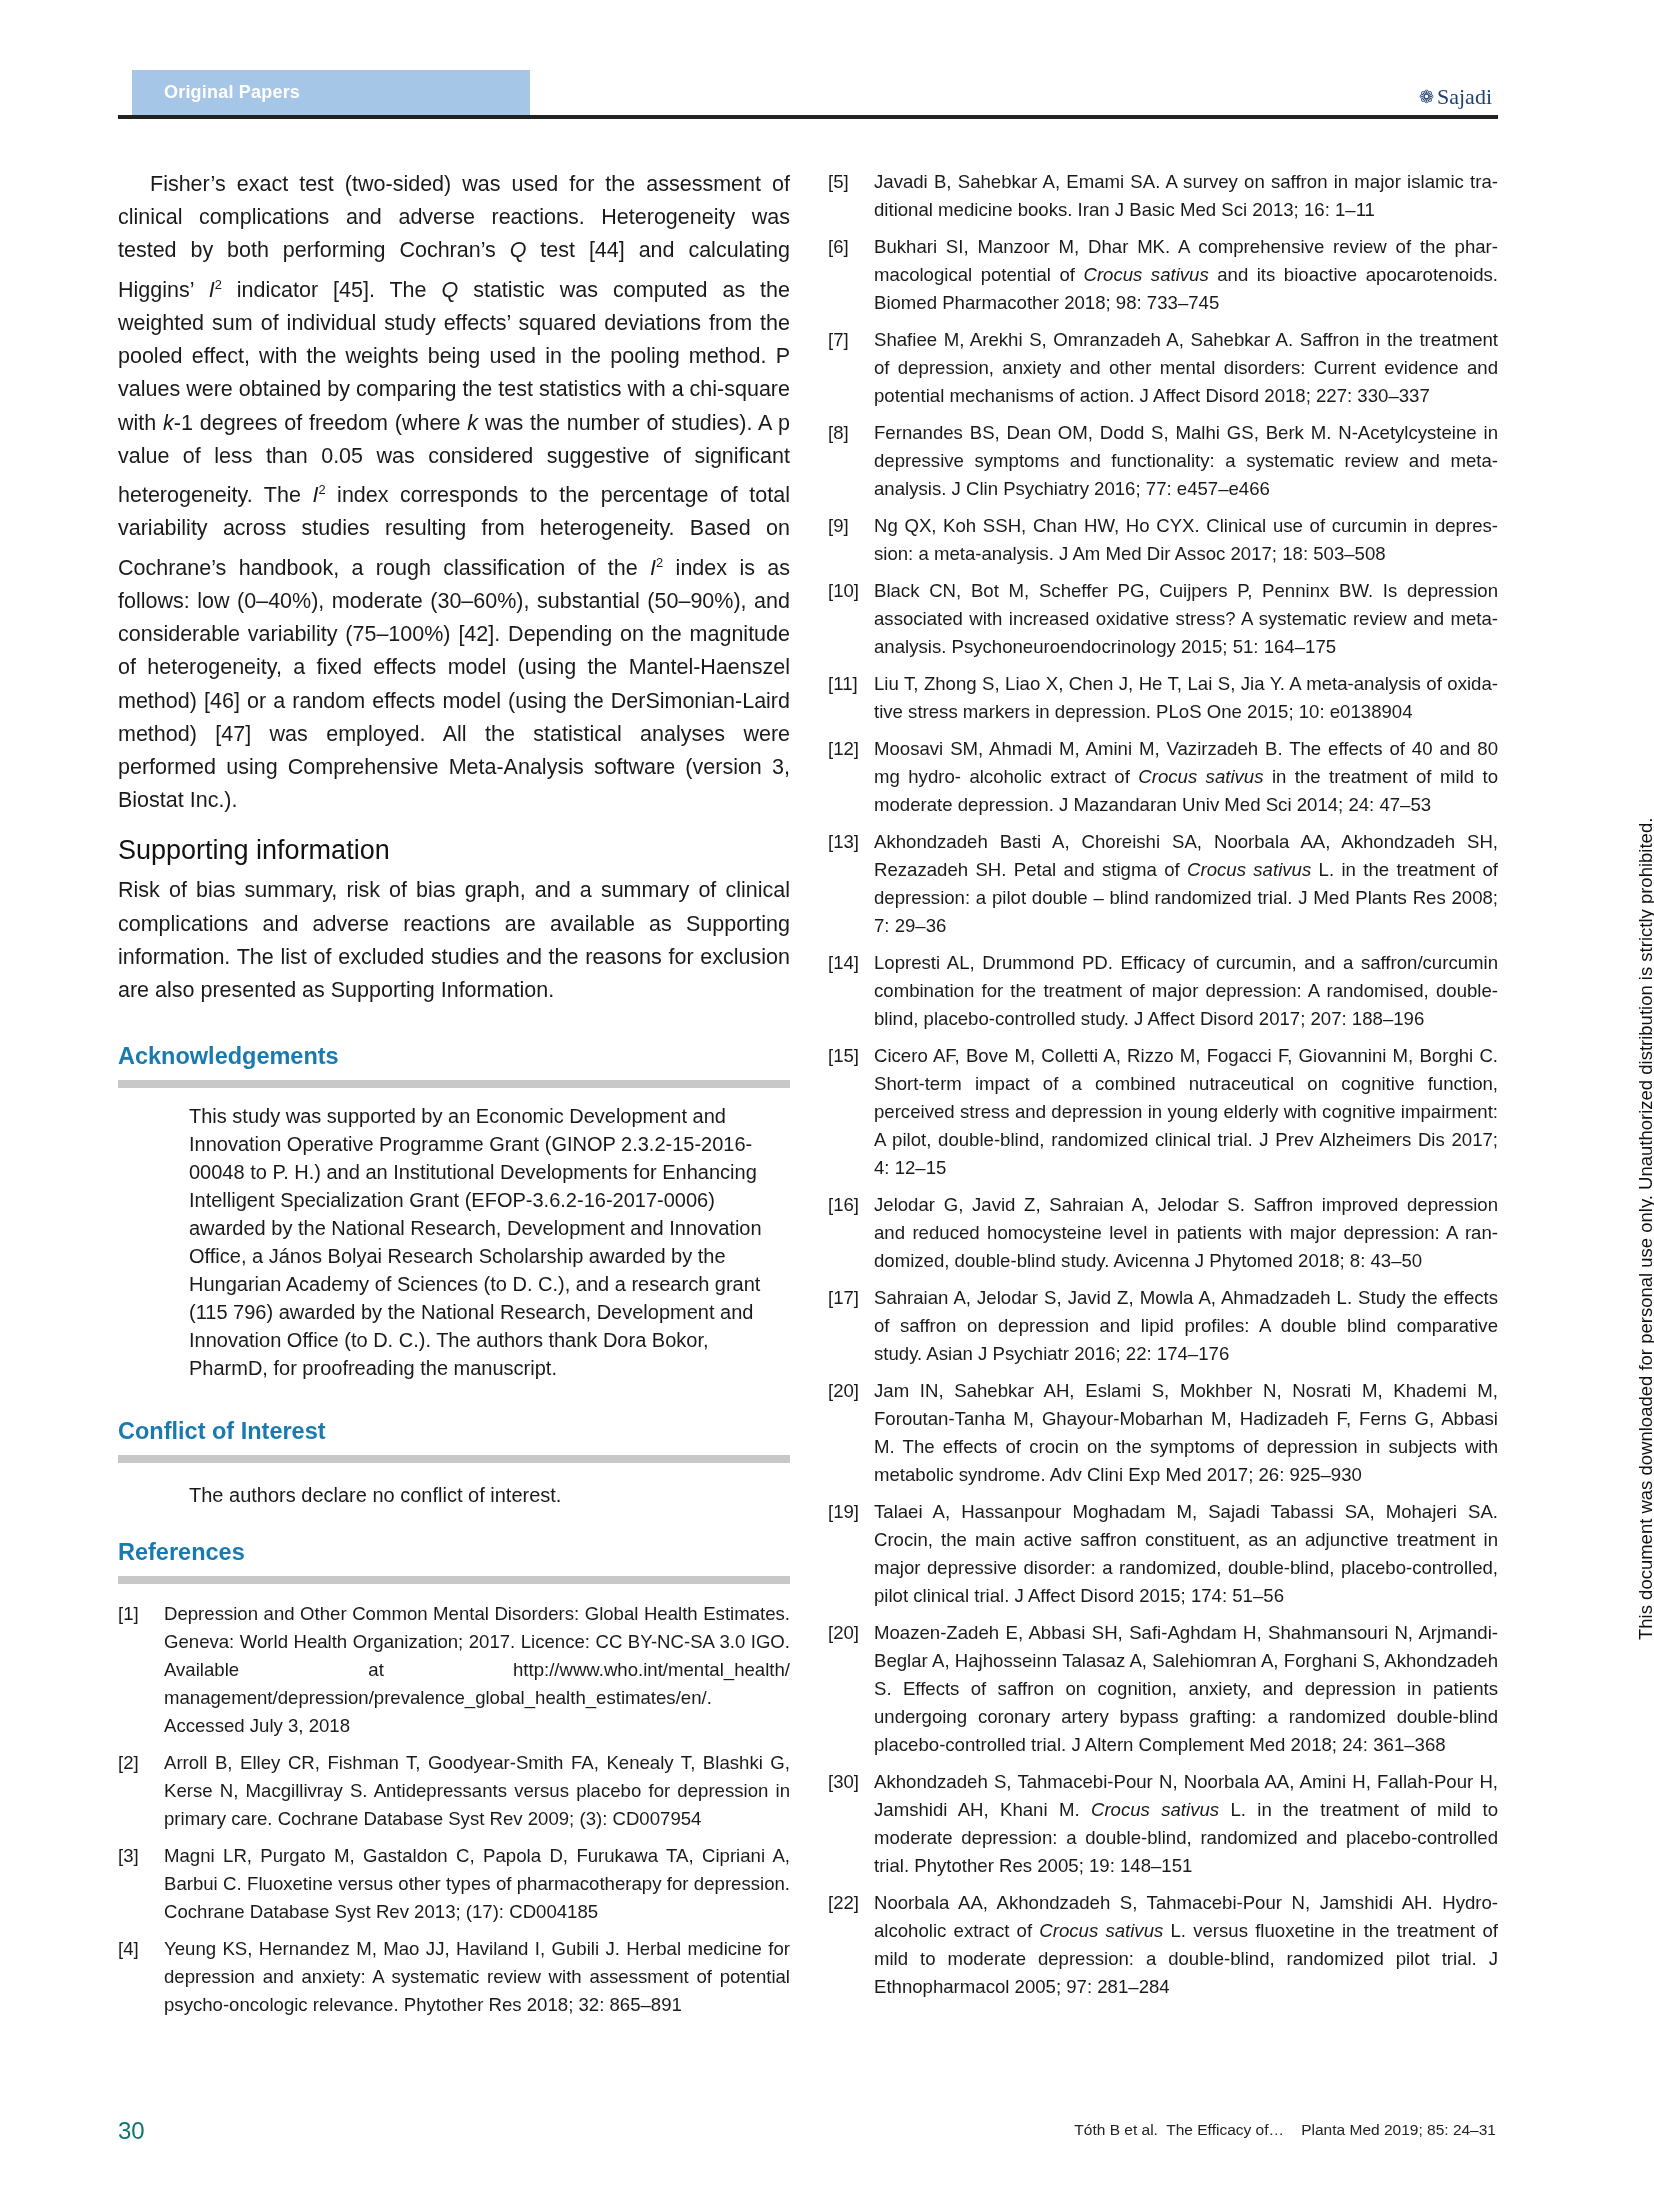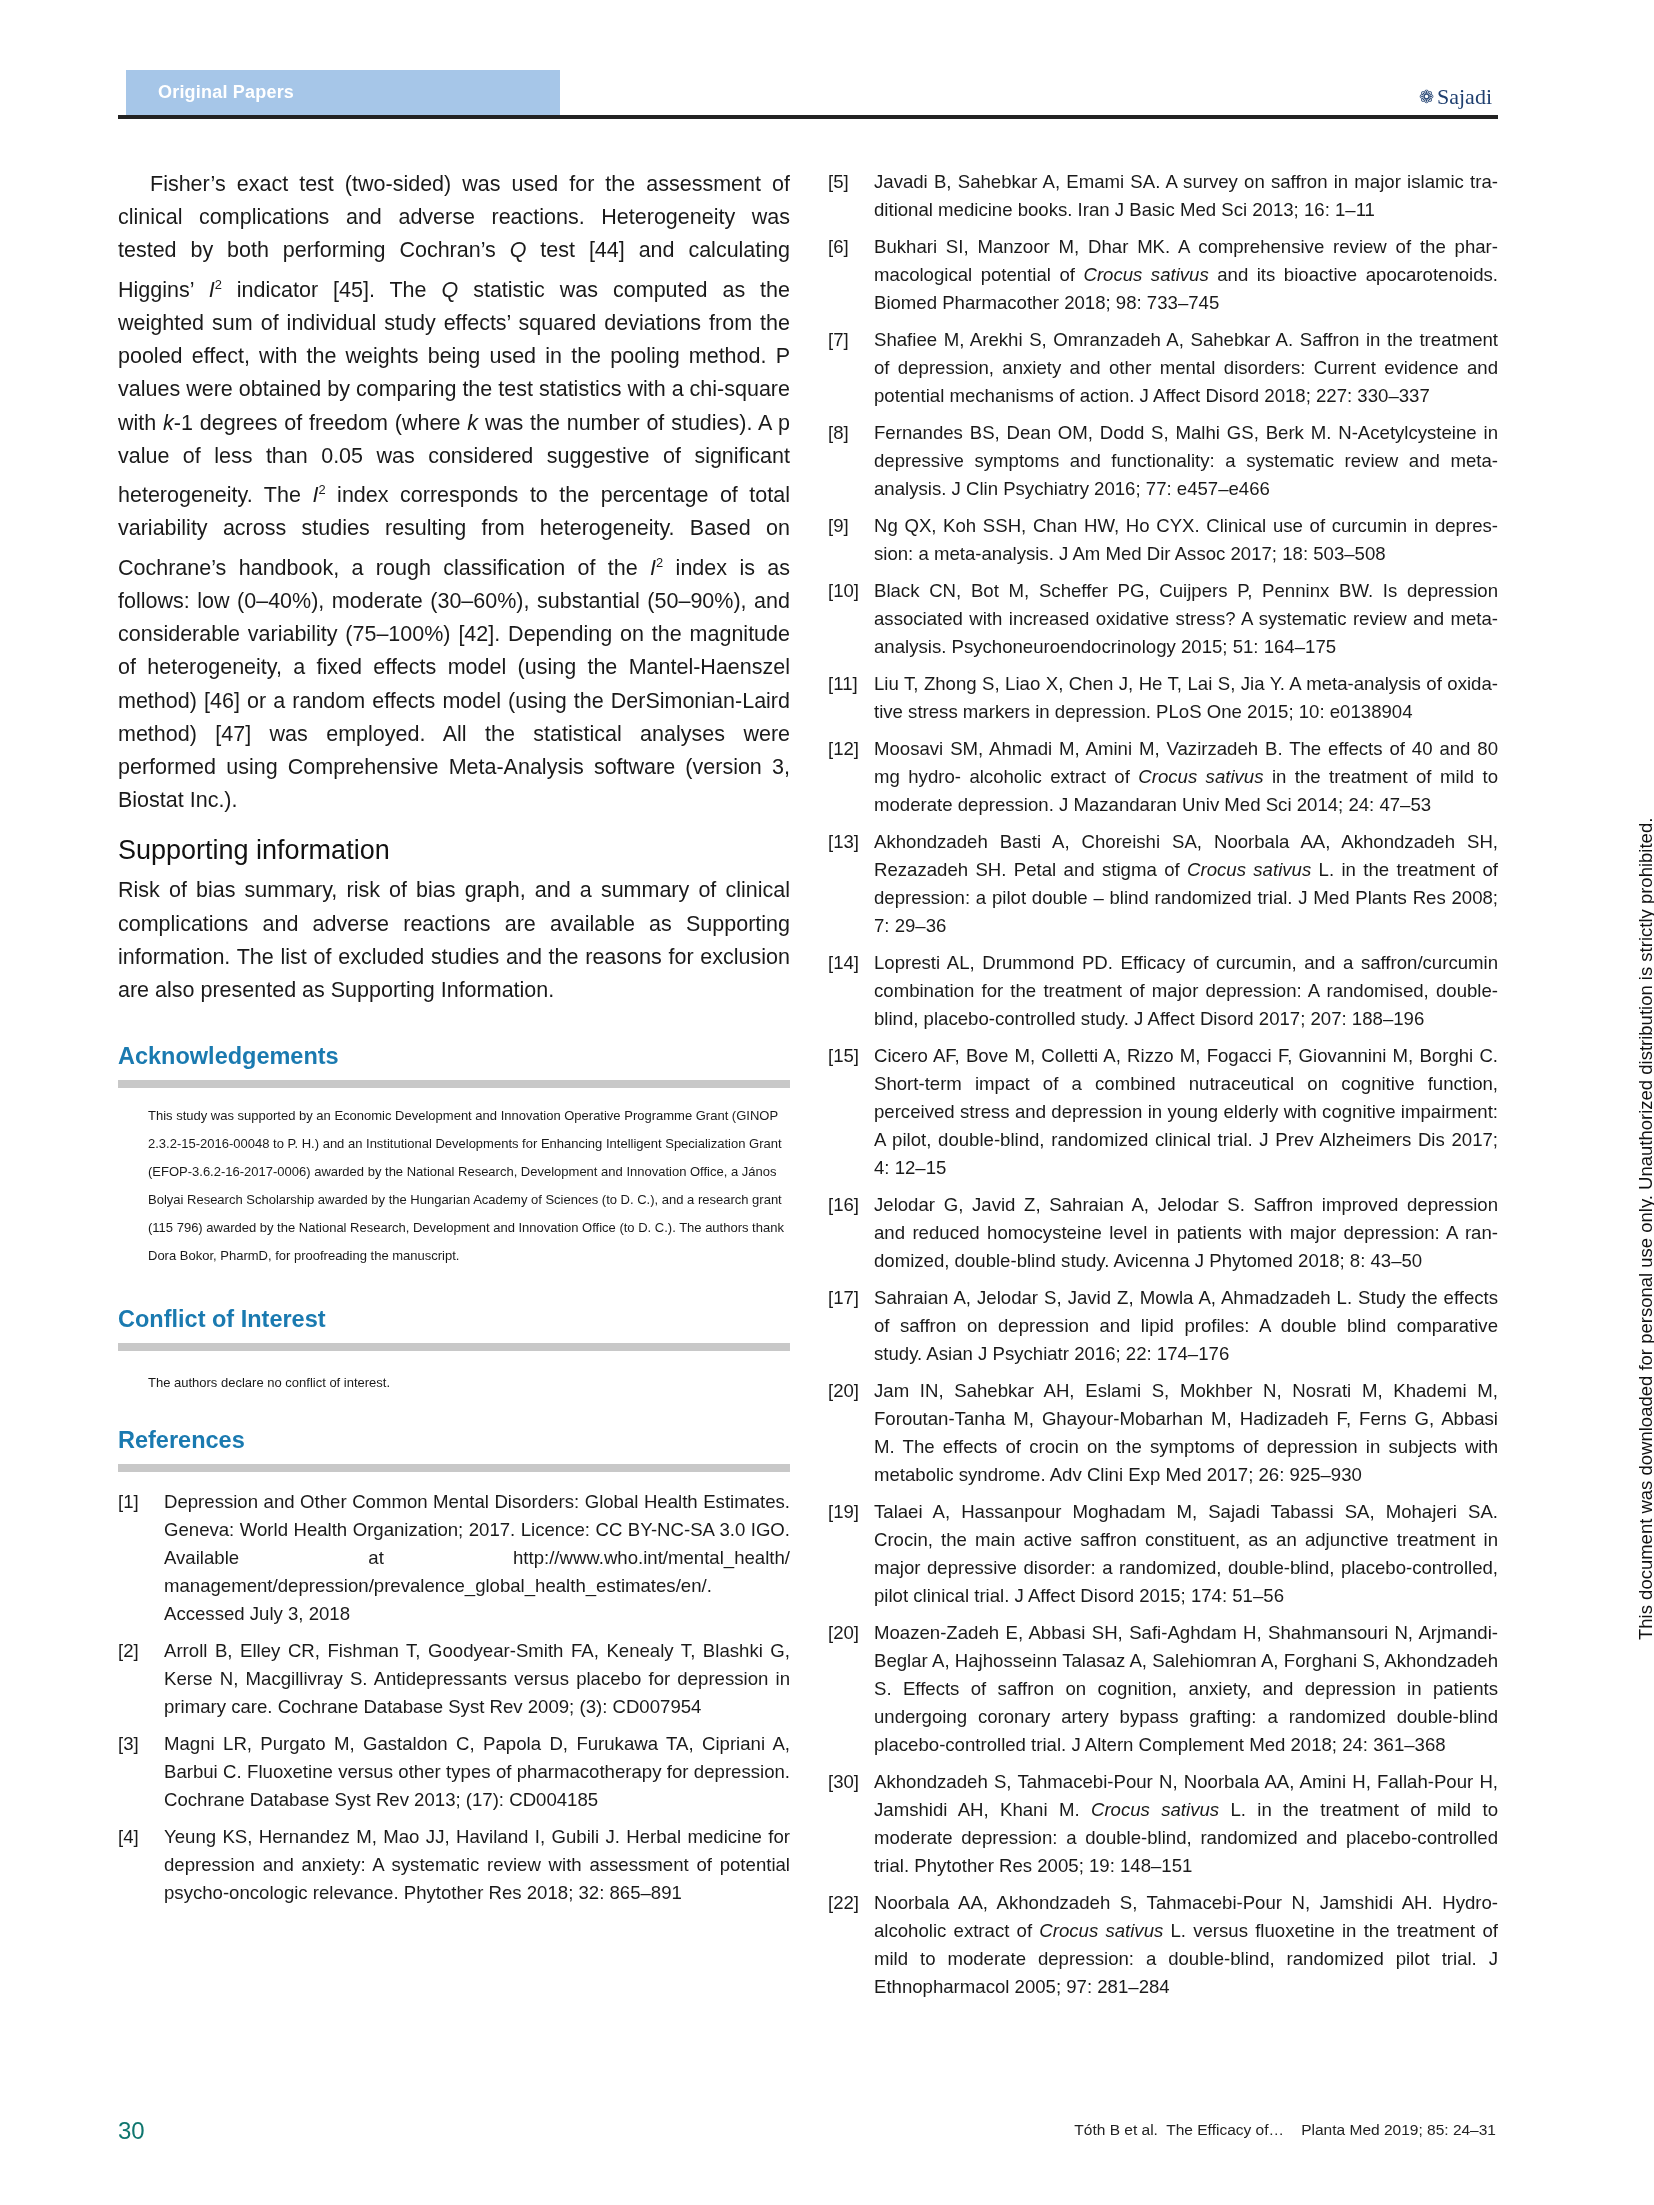--- a/index.html
+++ b/index.html
@@ -1,37 +1,37 @@
 <!DOCTYPE html>
 <html><head>
 <meta charset="utf-8">
 <style>
   html, body { margin: 0; padding: 0; background: #ffffff; }
   body { width: 1654px; height: 2205px; position: relative; overflow: hidden;
          font-family: "Liberation Sans", "DejaVu Sans", sans-serif; color: #1a1a1a; }
-  .header-band { position: absolute; left: 126px; top: 70px; width: 434px; height: 46px;
-                 background: #a6c6e8; }
+  .header-band { position: absolute; left: 132px; top: 70px; width: 350px; height: 46px;
+                 background: #a6c6e8; padding-left: 48px; }
   .header-band span { position: absolute; left: 32px; top: 12px; font-size: 18px; font-weight: bold;
                       color: #ffffff; letter-spacing: 0.2px; }
   .header-rule { position: absolute; left: 118px; top: 115px; width: 1380px; height: 4px; background: #222; }
   .logo { position: absolute; right: 162px; top: 84px; font-family: "Liberation Serif", "DejaVu Serif", serif;
           font-size: 22px; color: #1f3f6f; display: flex; align-items: center; gap: 3px; }
   .logo .mark { font-size: 18px; color: #1f3f6f; }
 
   .col { position: absolute; top: 168px; }
   .col-left { left: 118px; width: 672px; }
   .col-right { left: 828px; width: 670px; }
 
   .body-text { font-size: 21.5px; line-height: 33.2px; text-align: justify; hyphens: manual; margin: 0; }
   .body-text.indent { text-indent: 32px; }
   .section-title { font-size: 27px; font-weight: normal; margin: 18px 0 8px 0; color: #111; }
   .blue-title { font-size: 23.5px; color: #1a7ab0; margin: 0; }
   .blue-block { margin-top: 36px; }
   .gray-bar { height: 8px; background: #c8c8c8; margin-top: 10px; }
-  .small-text { font-size: 13px; line-height: 28px; margin: 14px 0 0 30px; text-align: left; color: #1a1a1a; }
+  .small-text { font-size: 20px; line-height: 28px; margin: 14px 0 0 71px; text-align: left; color: #1a1a1a; }
 
   .refs { list-style: none; margin: 0; padding: 0; }
   .ref { display: flex; font-size: 18.6px; line-height: 28px; margin-bottom: 9px; color: #1a1a1a; }
   .ref .num { width: 46px; flex: 0 0 46px; }
   .ref .txt { flex: 1; text-align: justify; }
   .ref .txt i { font-style: italic; }
 
   .side-note { position: absolute; left: 1635px; top: 1640px; transform-origin: 0 0; transform: rotate(-90deg);
                white-space: nowrap; font-size: 18.5px; color: #111; font-family: "Liberation Sans", sans-serif; }
 

